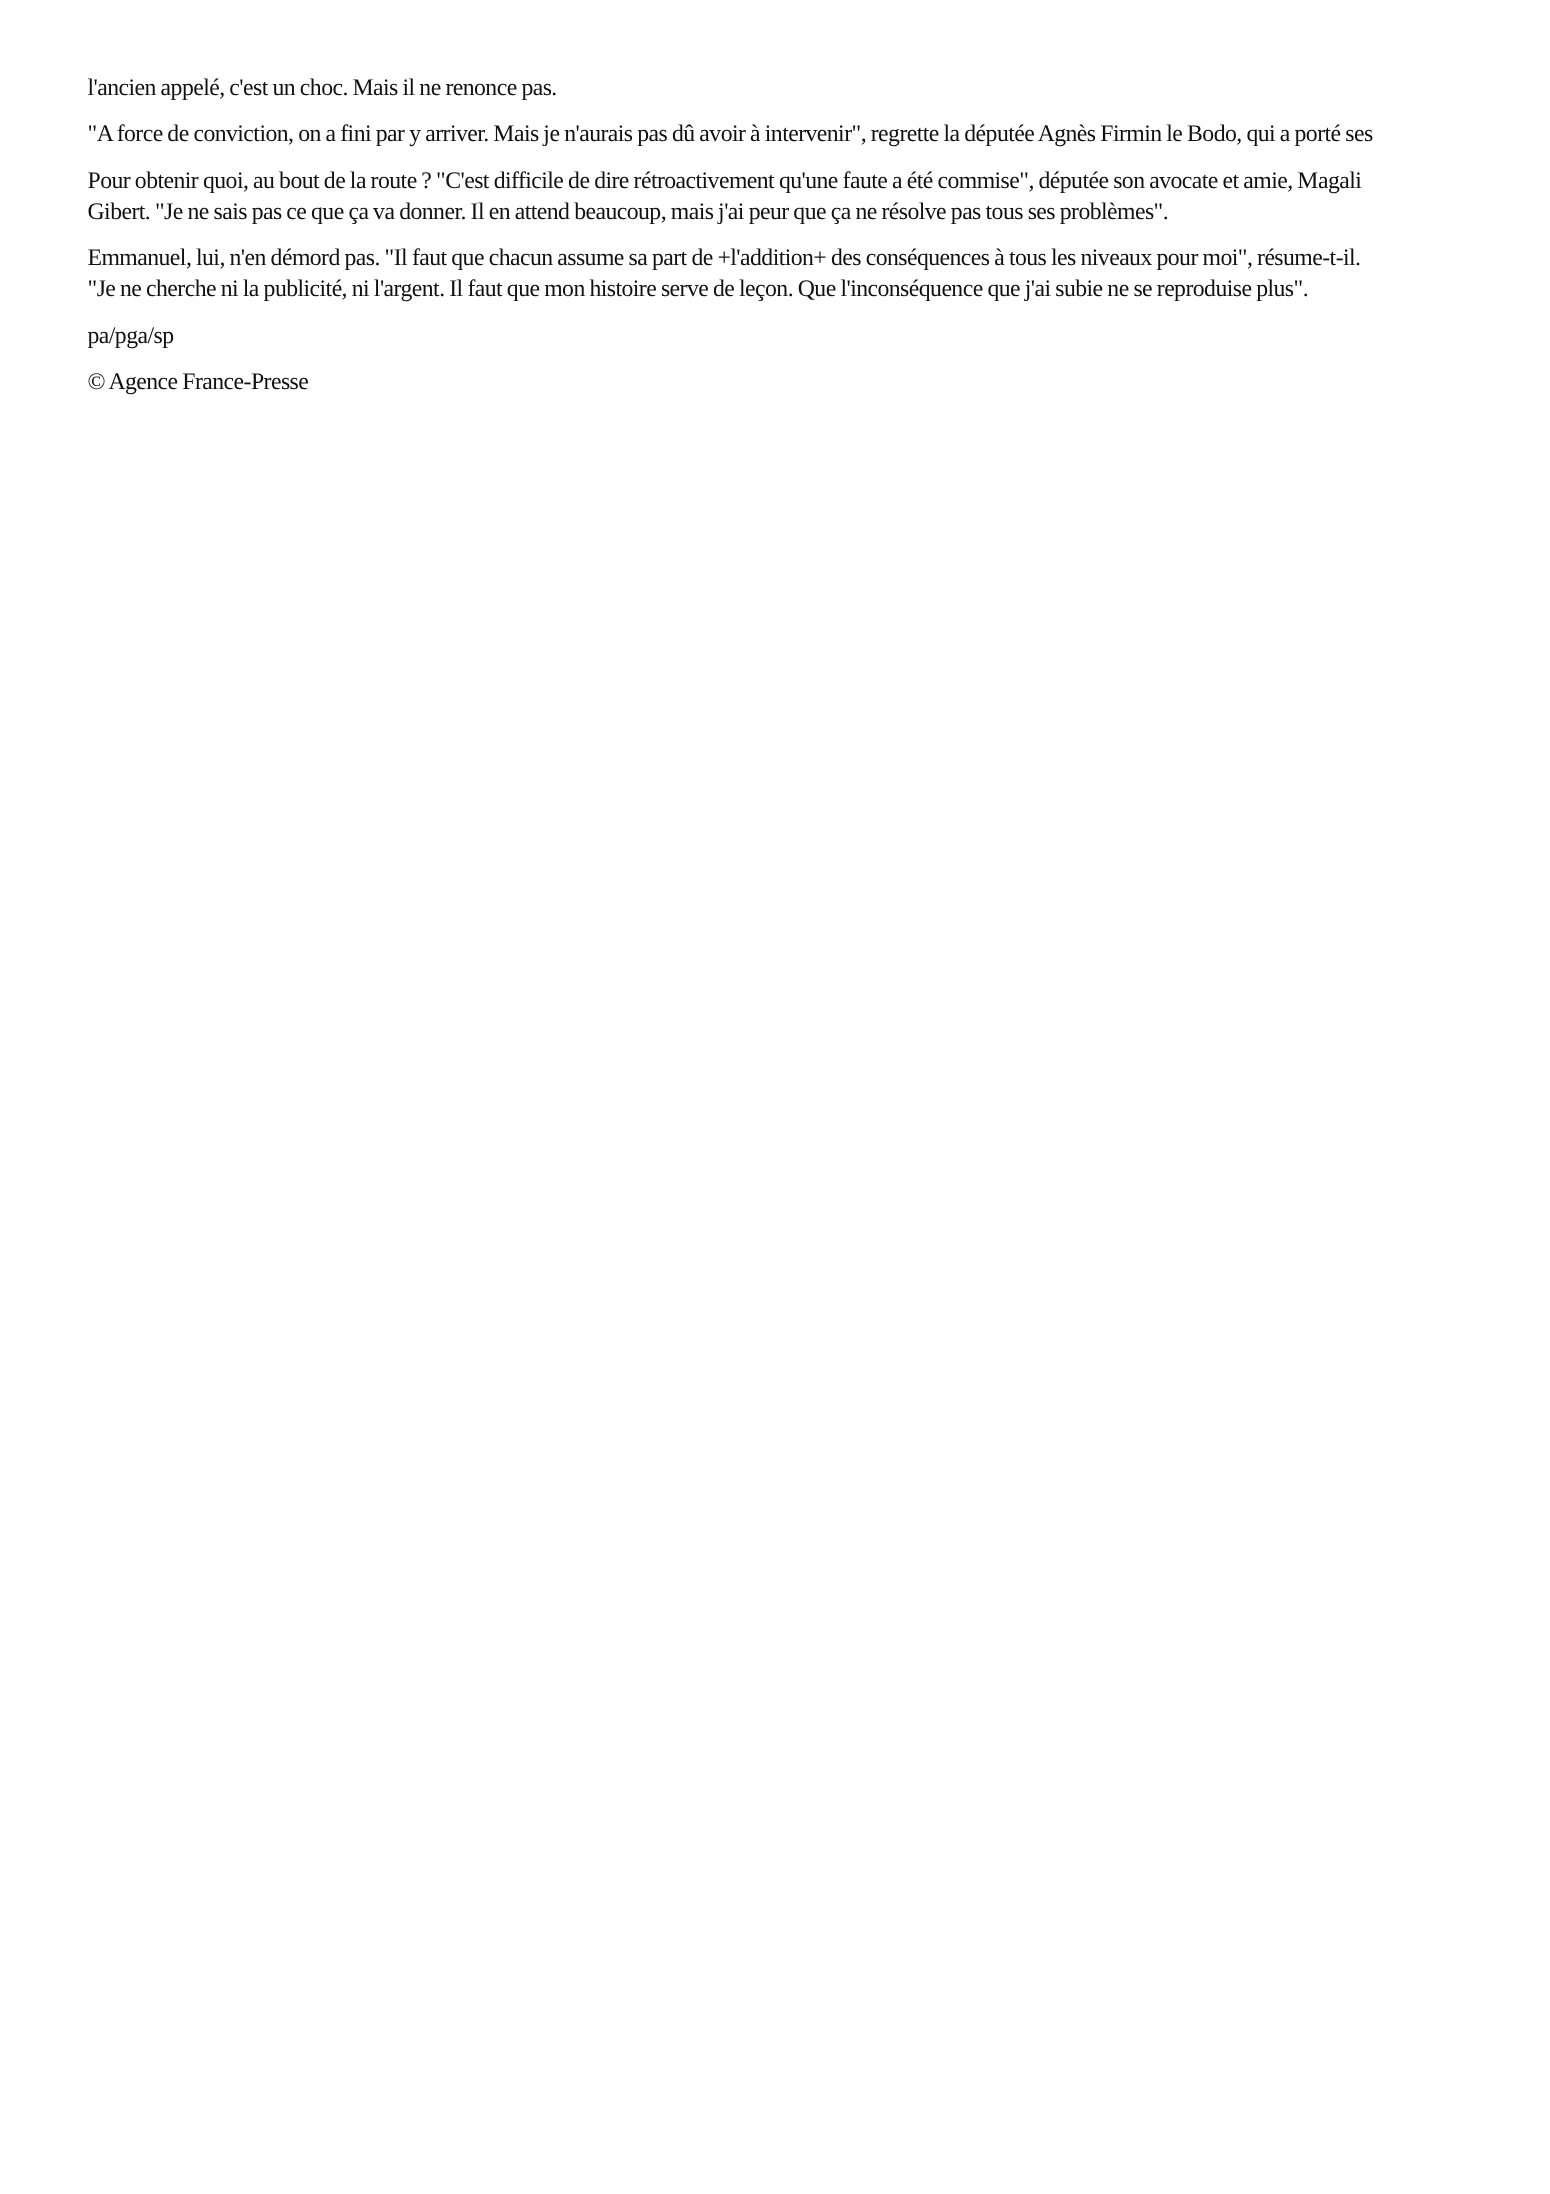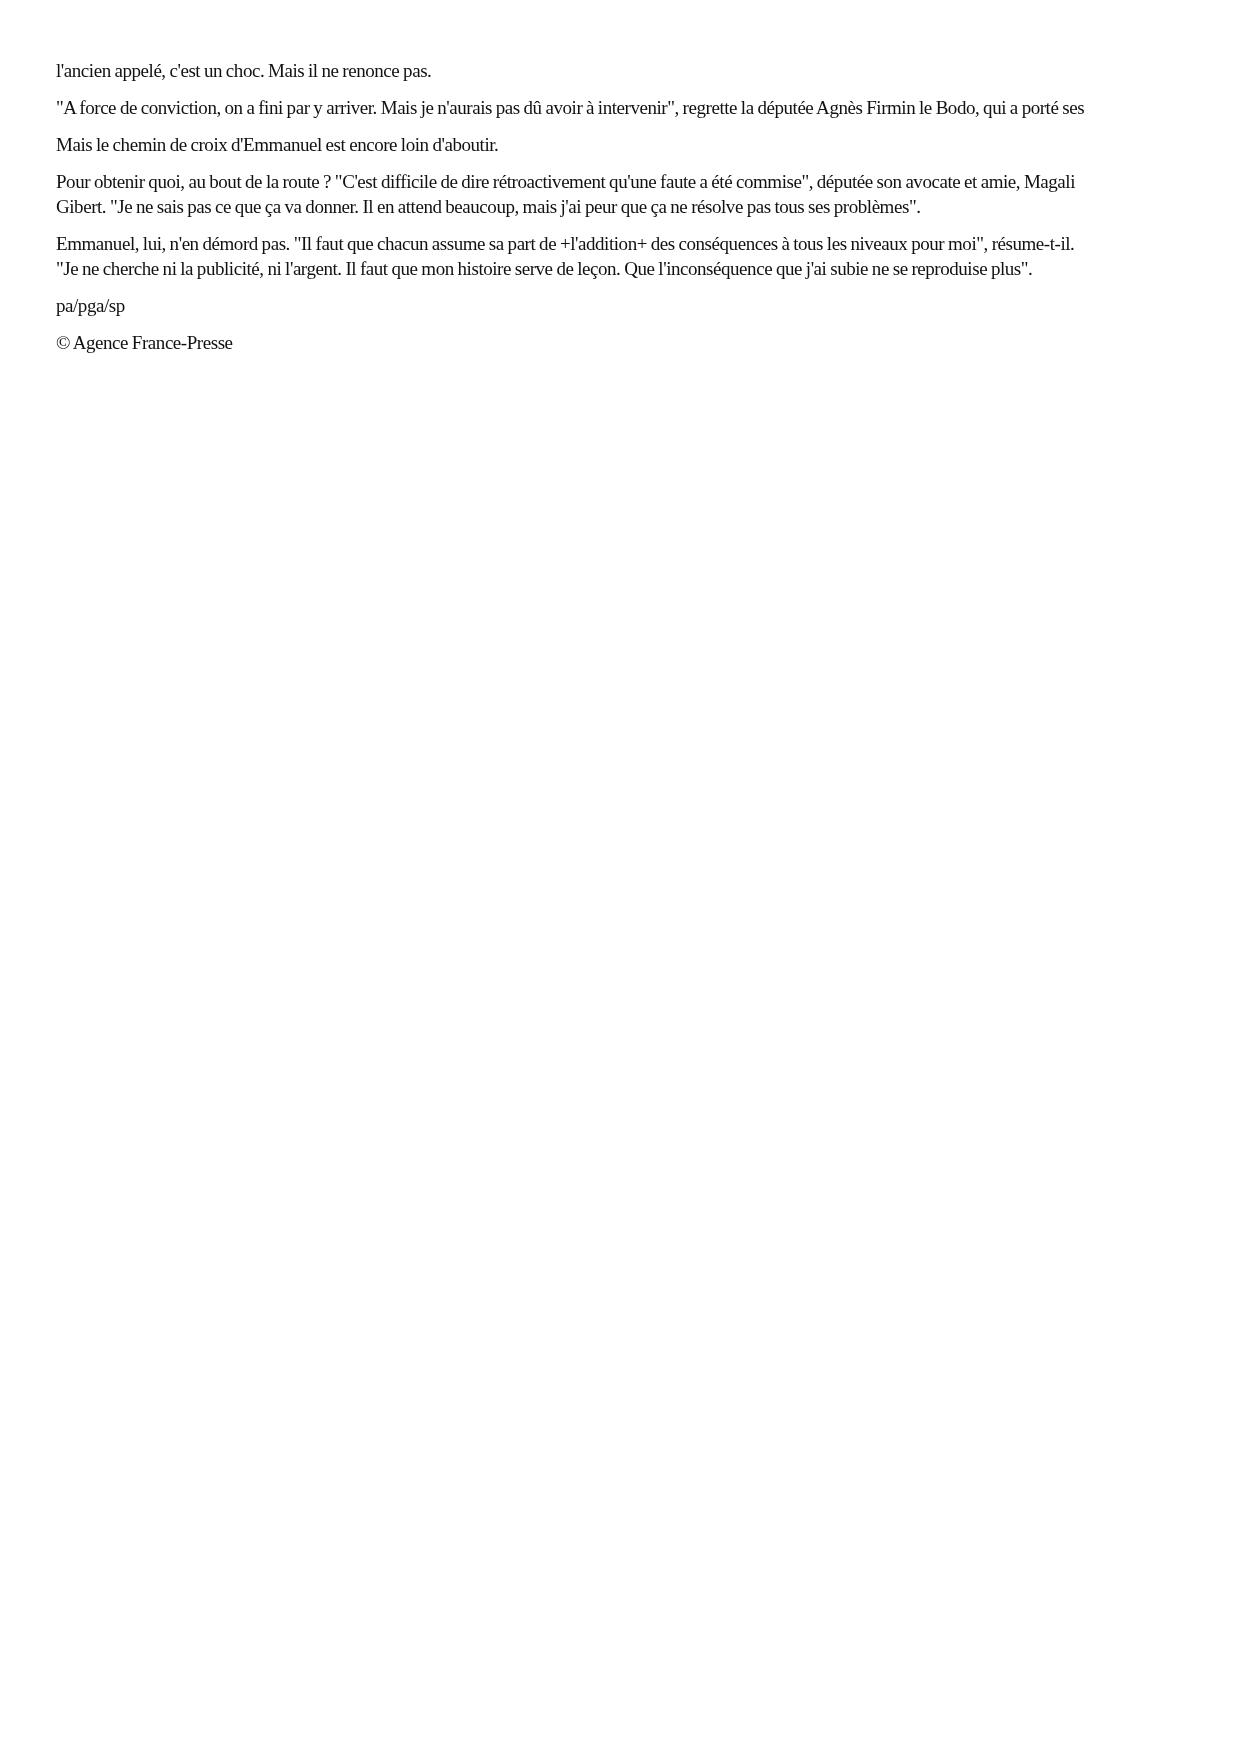--- a/index.html
+++ b/index.html
@@ -1,37 +1,34 @@
 <!DOCTYPE html>
 <html><head>
 <meta charset="utf-8">
 <style>
   html, body { margin: 0; padding: 0; background: #ffffff; }
   body { width: 1240px; height: 1755px; position: relative; overflow: hidden; }
   .page {
-    position: absolute; left: 56px; top: 58px; width: 1110px;
+    position: absolute; left: 70px; top: 58px; width: 1110px;
     font-family: "Liberation Serif", "DejaVu Serif", serif;
     font-size: 19px; line-height: 25px; color: #111111;
     letter-spacing: -0.45px; word-spacing: -0.5px;
   }
   .para { margin: 0 0 12px 0; }
   .line { display: block; white-space: nowrap; }
 </style>
 </head>
 <body>
 
 <div class="page">
   <p class="para">
     <span class="line">l'ancien appelé, c'est un choc. Mais il ne renonce pas.</span>
   </p>
   <p class="para">
     <span class="line">"A force de conviction, on a fini par y arriver. Mais je n'aurais pas dû avoir à intervenir", regrette la députée Agnès Firmin le Bodo, qui a porté ses</span>
-  </p>
-  <p class="para">
-    <span class="line">Mais le chemin de croix d'Emmanuel est encore loin d'aboutir.</span>
   </p>
   <p class="para">
   </p>
   <p class="para">
     <span class="line">Pour obtenir quoi, au bout de la route ? "C'est difficile de dire rétroactivement qu'une faute a été commise", députée son avocate et amie, Magali</span>
     <span class="line">Gibert. "Je ne sais pas ce que ça va donner. Il en attend beaucoup, mais j'ai peur que ça ne résolve pas tous ses problèmes".</span>
   </p>
   <p class="para">
     <span class="line">Emmanuel, lui, n'en démord pas. "Il faut que chacun assume sa part de +l'addition+ des conséquences à tous les niveaux pour moi", résume-t-il.</span>
     <span class="line">"Je ne cherche ni la publicité, ni l'argent. Il faut que mon histoire serve de leçon. Que l'inconséquence que j'ai subie ne se reproduise plus".</span>

